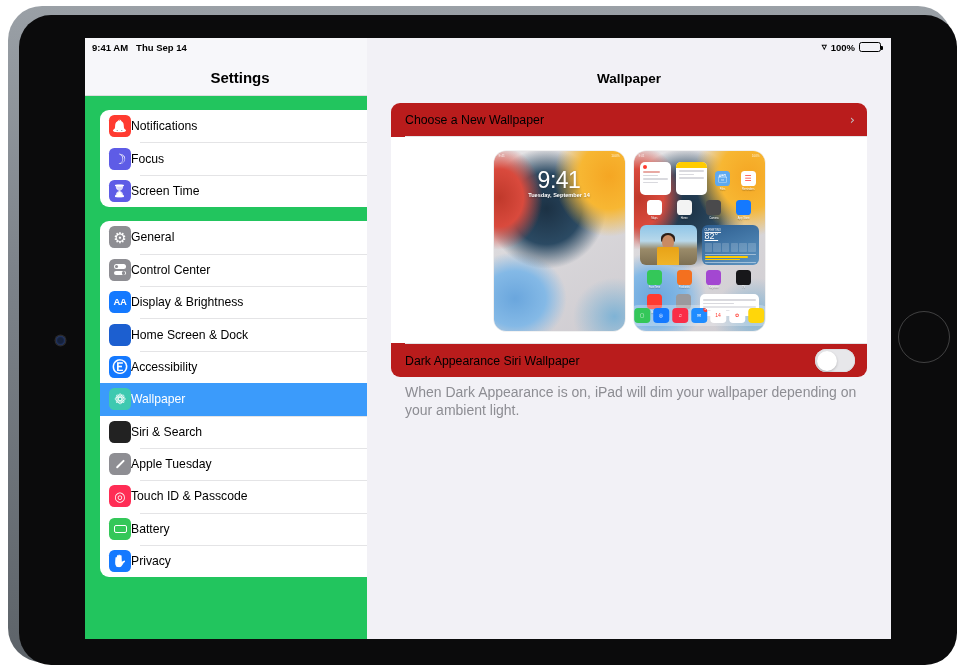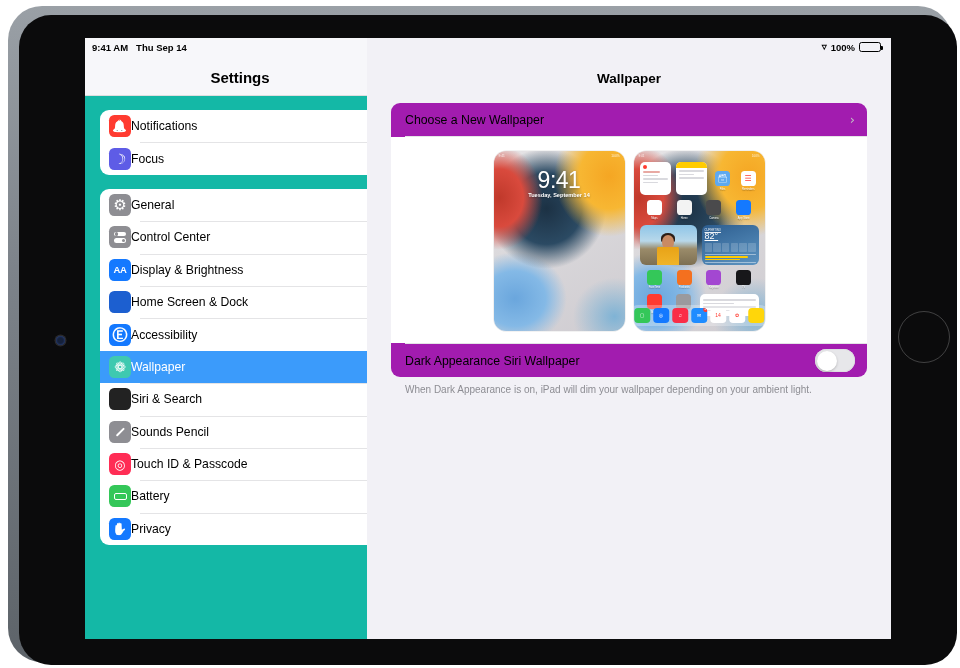--- a/index.html
+++ b/index.html
@@ -67,21 +67,21 @@
   .battery-fill { width: 100%; height: 100%; background: #000; border-radius: 1px; }
   .battery-cap {
     position: absolute; right: -3px; top: 3px;
     width: 1.6px; height: 4px; background: #000; border-radius: 0 1px 1px 0;
   }
 
   
   #sidebar {
     position: absolute; left: 0; top: 0;
     width: 311px; height: 601px;
-    background: #14b8a6;
+    background: #22c55e;
     border-right: 1px solid #d3d2d7;
     overflow: hidden;
   }
   #sidebar-header {
     height: 58px; padding-top: 22px;
     display: flex; align-items: center; justify-content: center;
     background: #f7f7fa;
     border-bottom: 1px solid #dededf;
   }
   #sidebar-title { font-size: 15px; font-weight: bold; color: #000; }
@@ -150,21 +150,21 @@
     overflow: hidden;
   }
   #detail-header {
     height: 58px; padding-top: 22px;
     display: flex; align-items: center; justify-content: center;
   }
   #detail-title { font-size: 13.5px; font-weight: bold; color: #000; }
 
   .card {
     margin: 7px 24px 0 24px;
-    background: #a21caf;
+    background: #b91c1c;
     border-radius: 9px;
     overflow: hidden;
   }
   .card-row {
     display: flex; align-items: center; justify-content: space-between;
     height: 33px; padding: 0 12px 0 14px;
     position: relative;
   }
   .card-row-label { font-size: 12.3px; color: #000; }
   .chevron {
@@ -299,21 +299,21 @@
     background: #e7e7ea; position: relative;
     box-shadow: inset 0 0 0 0.8px #dcdce0;
   }
   .toggle .knob {
     position: absolute; left: 1.5px; top: 1.5px;
     width: 20px; height: 20px; border-radius: 50%;
     background: #fff; box-shadow: 0 1px 2.5px rgba(0,0,0,0.22);
   }
   .footnote {
     margin: 6px 24px 8px 38px;
-    font-size: 10px; color: #8d8d93; line-height: 1.3;
+    font-size: 14px; color: #8d8d93; line-height: 1.3;
   }
 </style>
 </head>
 <body>
 
 <div id="device-frame">
   <div id="device-bezel"></div>
   <div id="camera-dot"></div>
   <div id="home-button"></div>
 
@@ -333,20 +333,25 @@
           <div class="group">
             <div class="row">
               <span class="row-sep"></span>
               <span class="row-icon ic-bell" style="background: rgb(255, 59, 48);"></span>
               <span class="row-label">Notifications</span>
             </div>
             <div class="row">
               <span class="row-sep"></span>
               <span class="row-icon ic-moon" style="background: rgb(94, 92, 230);"></span>
               <span class="row-label">Focus</span>
+            </div>
+            <div class="row">
+              <span class="row-sep"></span>
+              <span class="row-icon ic-hour" style="background: rgb(94, 92, 230);"></span>
+              <span class="row-label">Screen Time</span>
             </div>
           </div>
           <div class="group">
             <div class="row">
               <span class="row-sep"></span>
               <span class="row-icon ic-gear" style="background: rgb(142, 142, 147);"></span>
               <span class="row-label">General</span>
             </div>
             <div class="row">
               <span class="row-sep"></span>
@@ -394,21 +399,21 @@
               <span class="row-label">Wallpaper</span>
             </div>
             <div class="row">
               <span class="row-sep"></span>
               <span class="row-icon ic-siri" style="background: rgb(34, 34, 34);"></span>
               <span class="row-label">Siri &amp; Search</span>
             </div>
             <div class="row">
               <span class="row-sep"></span>
               <span class="row-icon ic-pencil" style="background: rgb(142, 142, 147);"></span>
-              <span class="row-label">Sounds Pencil</span>
+              <span class="row-label">Apple Tuesday</span>
             </div>
             <div class="row">
               <span class="row-sep"></span>
               <span class="row-icon ic-touch" style="background: rgb(255, 45, 85);"></span>
               <span class="row-label">Touch ID &amp; Passcode</span>
             </div>
             <div class="row">
               <span class="row-sep"></span>
               <span class="row-icon ic-batt" style="background: rgb(52, 199, 89);">
                 <i></i>

